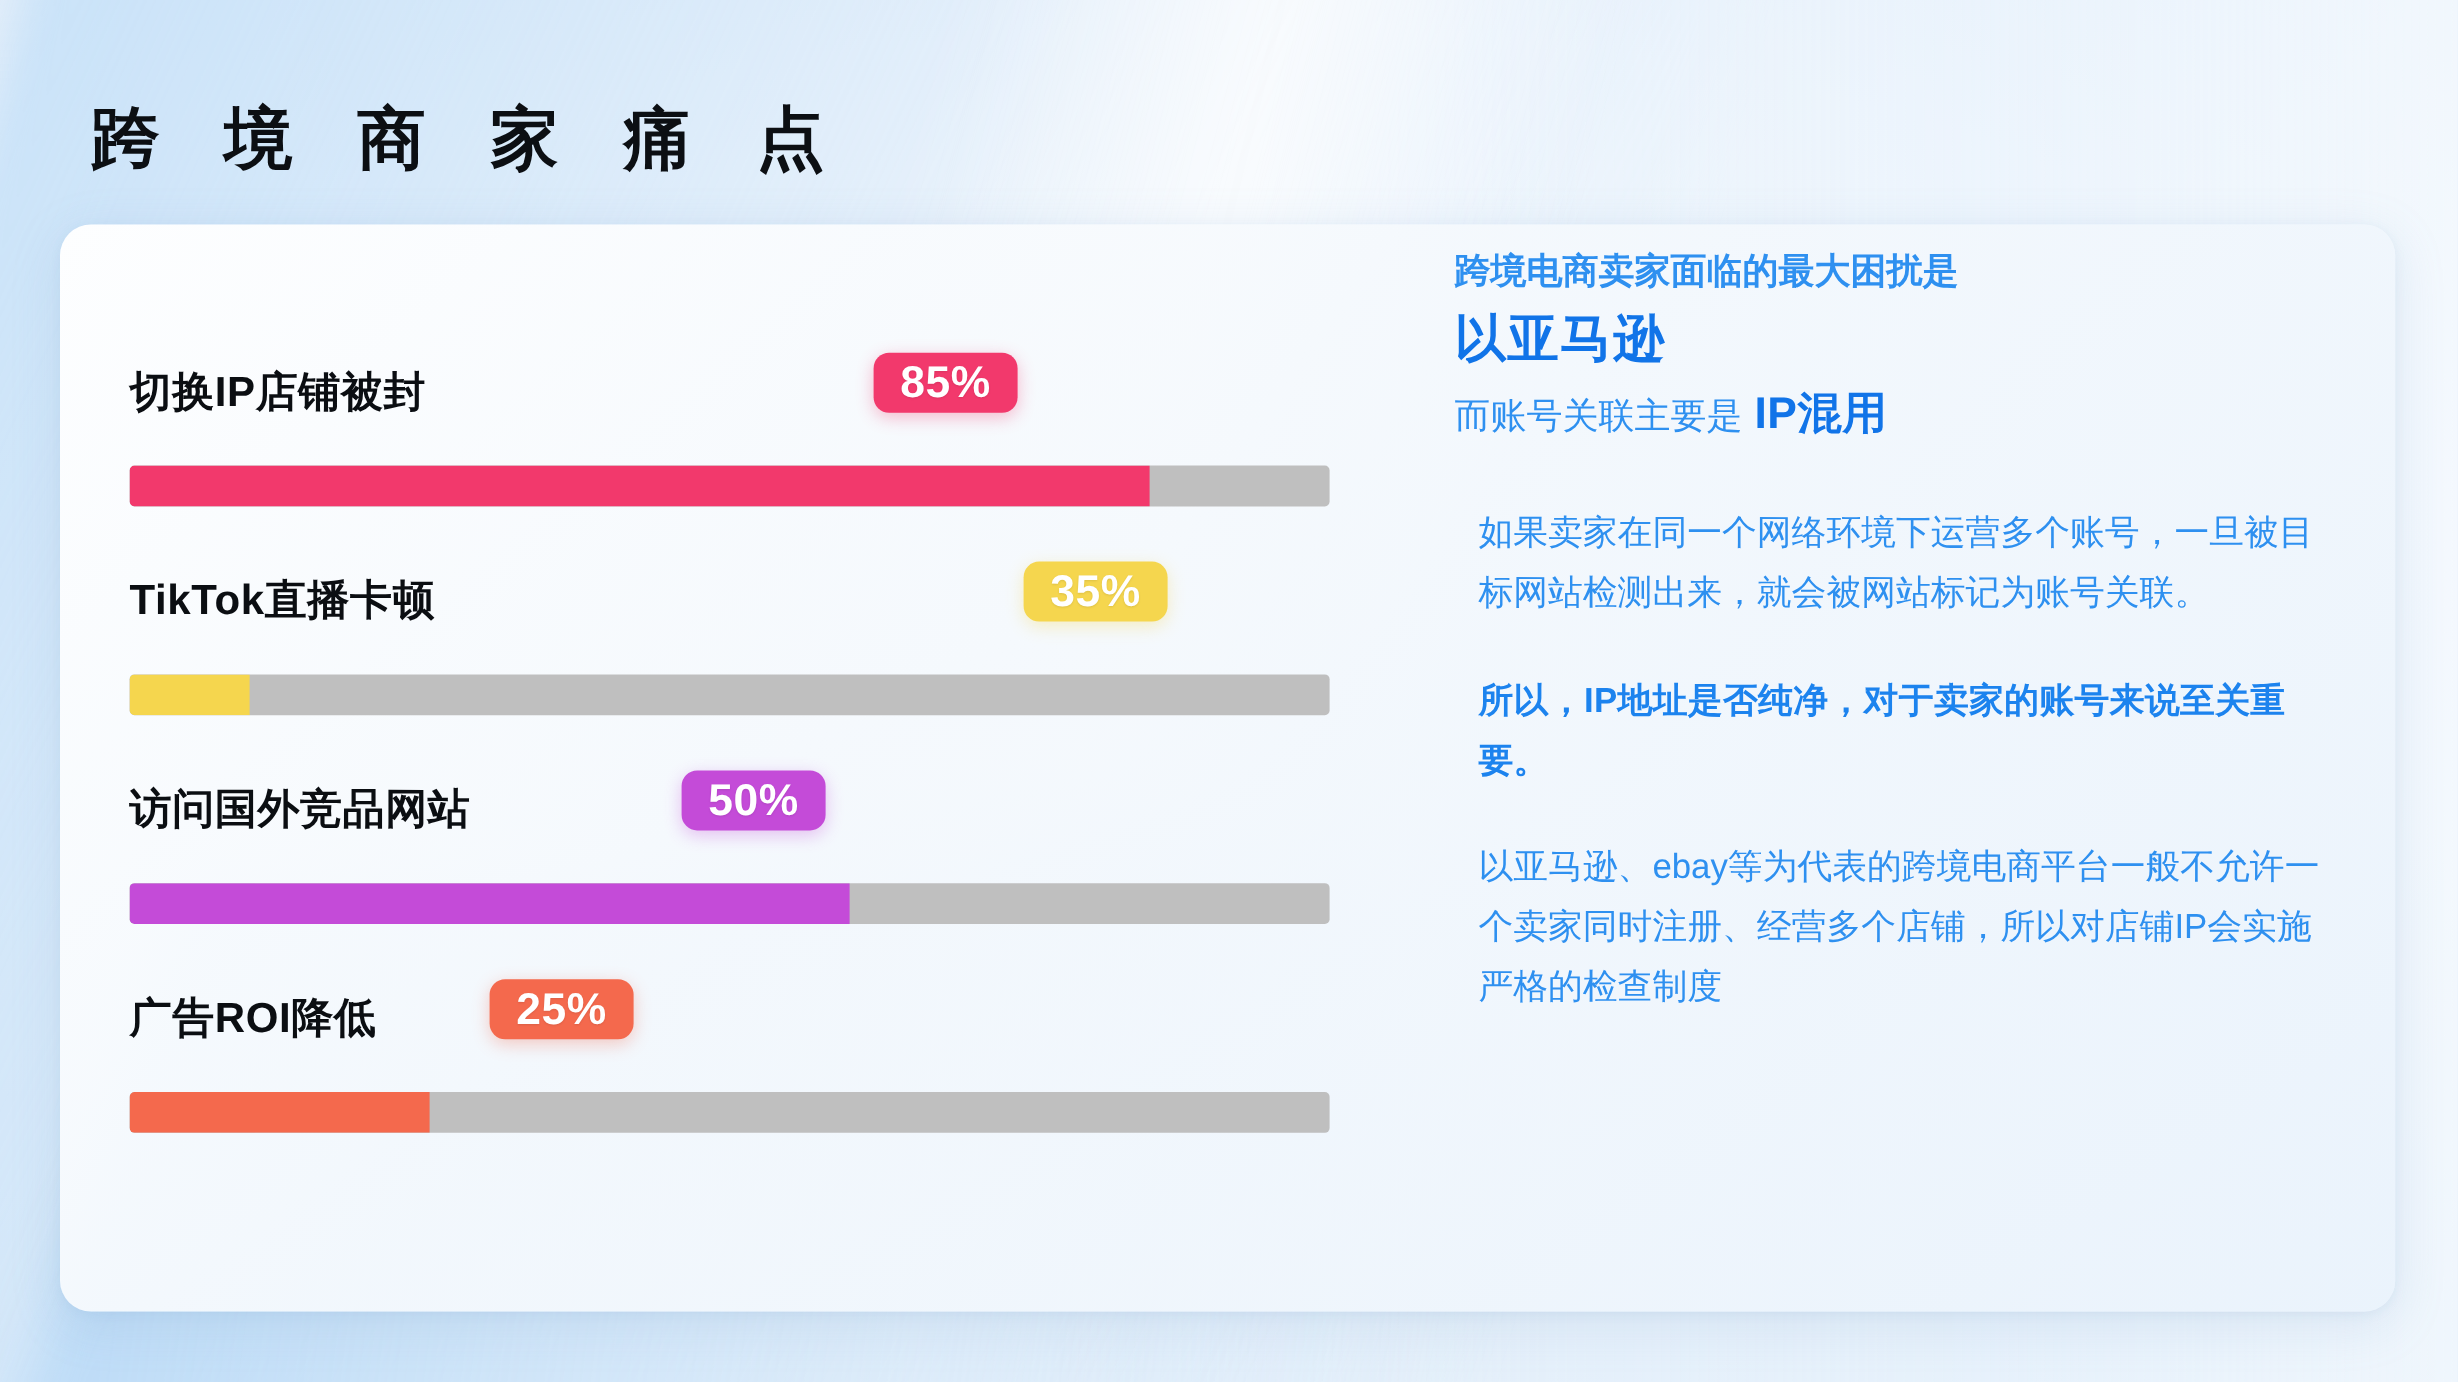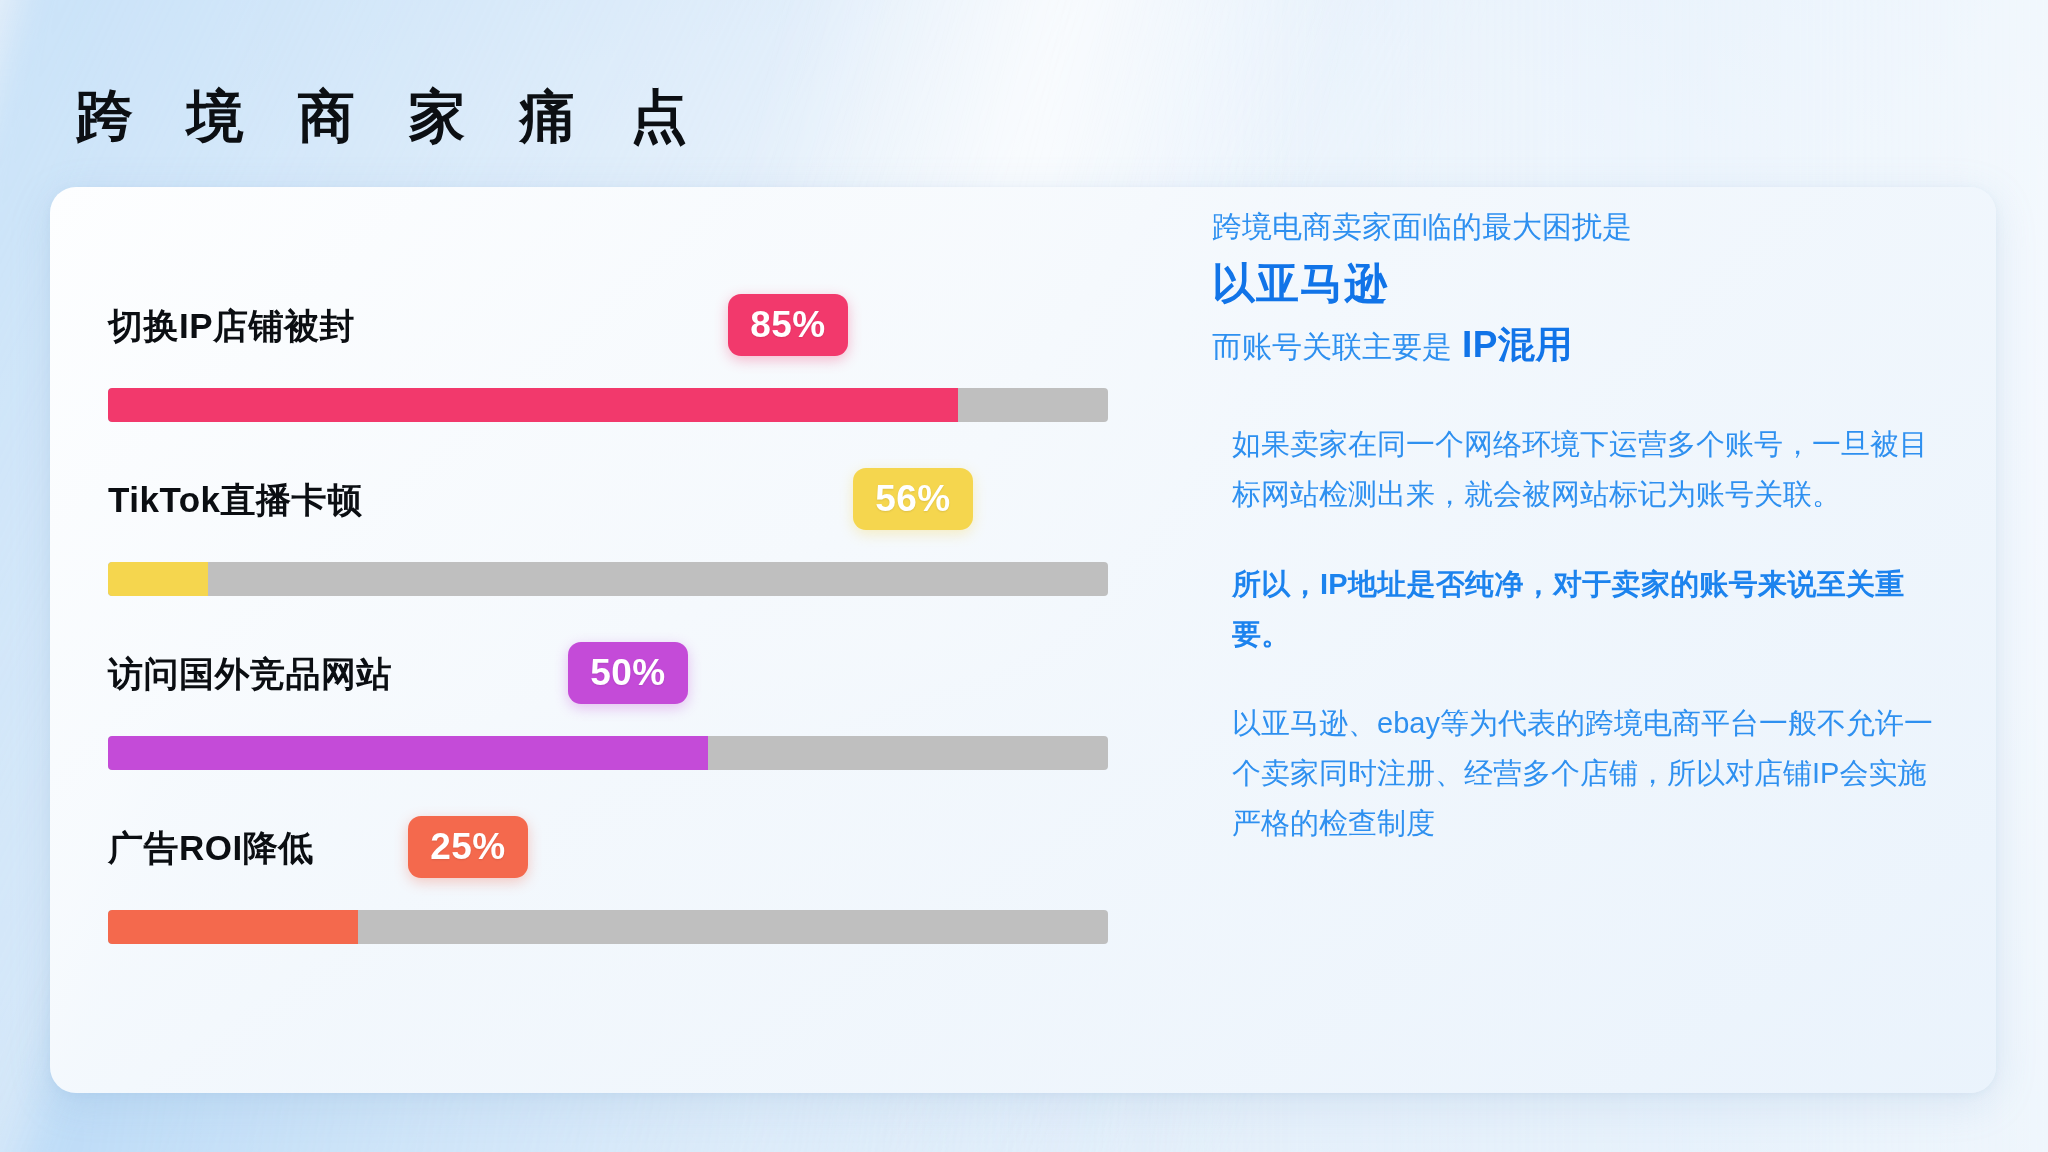--- a/index.html
+++ b/index.html
@@ -116,21 +116,21 @@
     letter-spacing: .5px;
     white-space: nowrap;
   }
 
   .bar-badge {
     position: absolute;
     top: 14px;
     display: flex;
     align-items: center;
     justify-content: center;
-    height: 62px;
+    height: 50px;
     min-width: 120px;
     padding: 0 20px;
     border-radius: 13px;
     color: #ffffff;
     font-size: 37px;
     font-weight: 900;
     letter-spacing: .5px;
     text-shadow: 0 1px 2px rgba(0,0,0,.10);
   }
 
@@ -155,21 +155,21 @@
     position: absolute;
     left: 1162px;
     top: 0;
     width: 740px;
     padding-top: 18px;
     color: #2e90f0;
   }
 
   .tp-lead {
     font-size: 30px;
-    font-weight: 400;
+    font-weight: 700;
     line-height: 1.45;
     color: #2e90f0;
     margin-bottom: 8px;
   }
   .tp-hero {
     font-size: 43px;
     font-weight: 900;
     color: #1174e8;
     line-height: 1.25;
     letter-spacing: 1px;
@@ -227,21 +227,21 @@
         <span class="bar-badge" style="background: rgb(242, 57, 108); left: 620px; box-shadow: rgba(242, 57, 108, 0.333) 0px 4px 14px;">85%</span>
       </div>
       <div class="bar-track" style="background: rgb(191, 191, 191);">
         <div class="bar-fill" style="width: 85%; background: rgb(242, 57, 108);"></div>
       </div>
     </div>
 
     <div class="bar-row">
       <div class="bar-head">
         <span class="bar-label">TikTok直播卡顿</span>
-        <span class="bar-badge" style="background: rgb(245, 214, 78); left: 745px; box-shadow: rgba(245, 214, 78, 0.333) 0px 4px 14px;">56%</span>
+        <span class="bar-badge" style="background: rgb(245, 214, 78); left: 745px; box-shadow: rgba(245, 214, 78, 0.333) 0px 4px 14px;">35%</span>
       </div>
       <div class="bar-track" style="background: rgb(191, 191, 191);">
         <div class="bar-fill" style="width: 10%; background: rgb(245, 214, 78);"></div>
       </div>
     </div>
 
     <div class="bar-row">
       <div class="bar-head">
         <span class="bar-label">访问国外竞品网站</span>
         <span class="bar-badge" style="background: rgb(196, 75, 216); left: 460px; box-shadow: rgba(196, 75, 216, 0.333) 0px 4px 14px;">50%</span>

